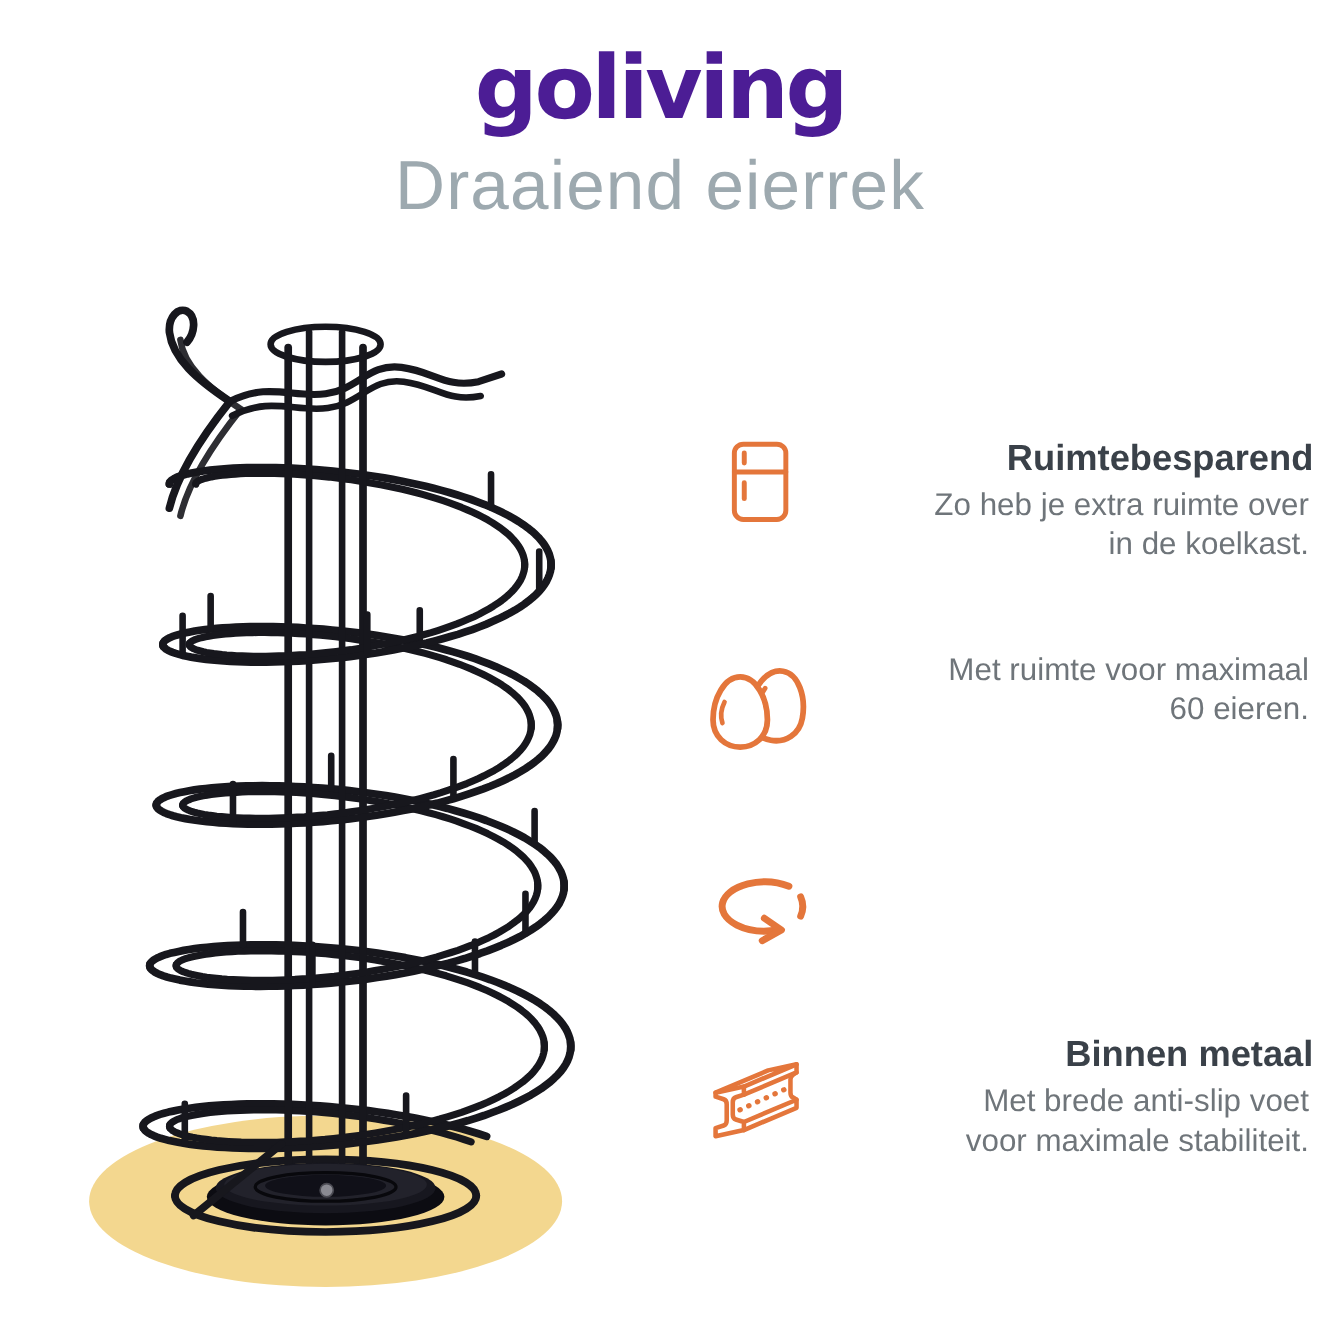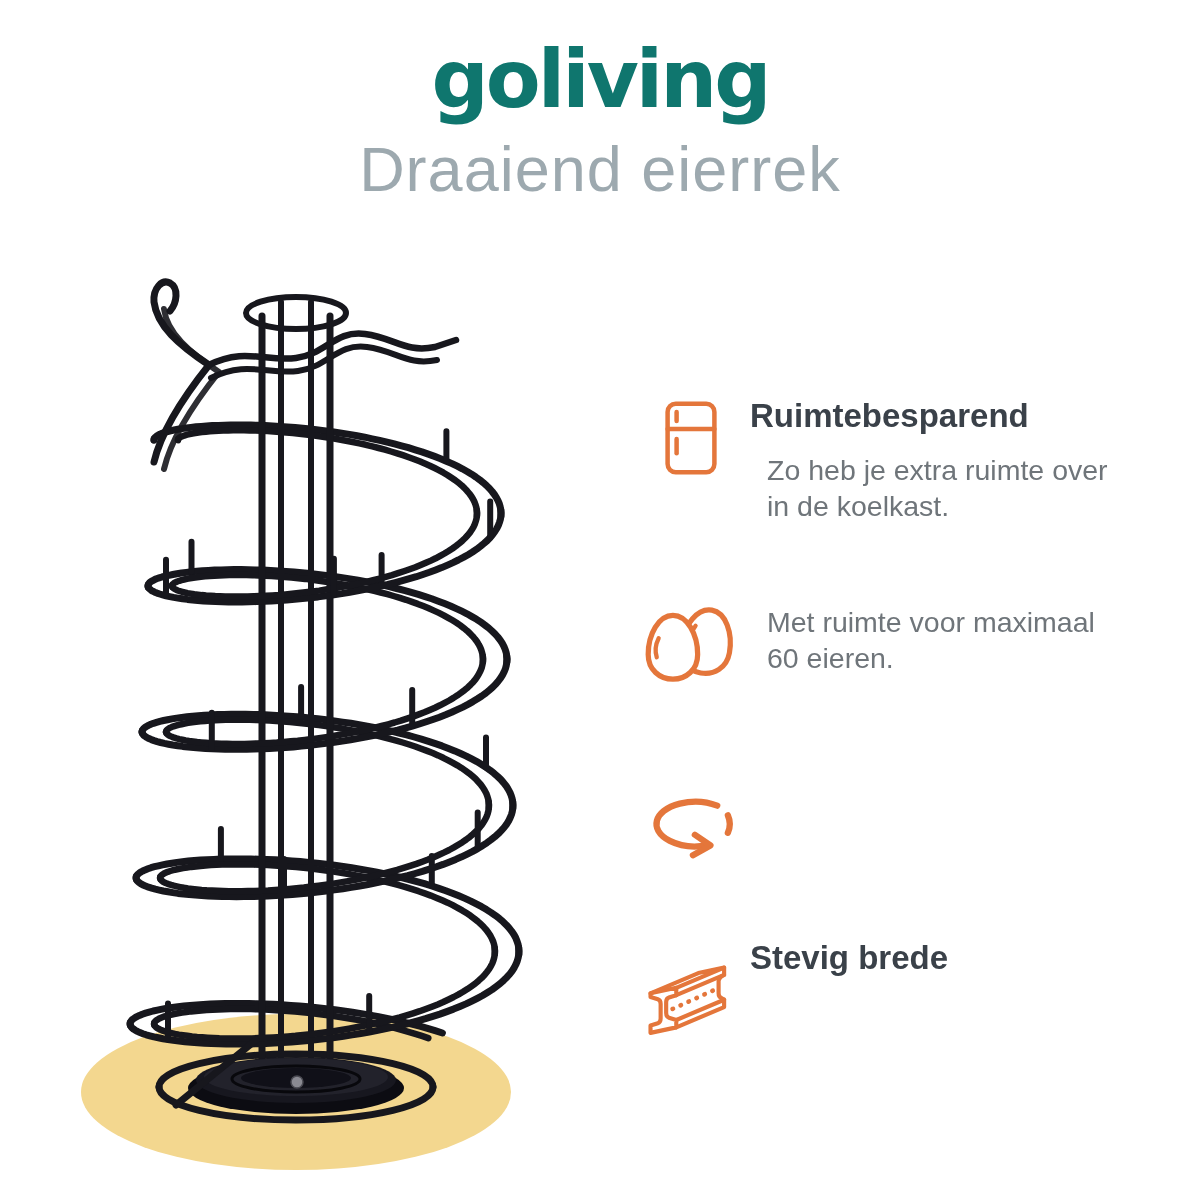--- a/index.html
+++ b/index.html
@@ -4,34 +4,34 @@
 <style>
   html,body{margin:0;padding:0;background:#ffffff;}
   #canvas{
     position:relative;width:1200px;height:1200px;background:#ffffff;overflow:hidden;
     font-family:"Liberation Sans",sans-serif;
   }
   
   .header{position:absolute;top:40px;left:0;right:0;text-align:center;}
   .brand{
     font-family:"DejaVu Sans",sans-serif;font-weight:700;font-size:80px;line-height:1;
-    color:#0f766e;letter-spacing:-3px;margin:0;text-align:center;
+    color:#4c1d95;letter-spacing:-3px;margin:0;text-align:center;
   }
   .subtitle{
     margin:16px 0 0 0;font-family:"Liberation Sans",sans-serif;font-weight:400;
     font-size:63px;line-height:1.05;color:#9DA9AF;letter-spacing:1px;
   }
   
   .product{position:absolute;left:4px;top:250px;width:620px;height:950px;}
   
   .feature{position:absolute;left:632px;width:562px;display:flex;align-items:flex-start;}
   .feature .f-icon{flex:0 0 118px;width:118px;display:flex;justify-content:center;}
-  .f-text{flex:1;}
+  .f-text{flex:1;text-align:right;}
   .f-title{margin:0 0 6px 0;font-size:33px;font-weight:700;color:#3A4149;line-height:1.2;}
-  .f-body{margin:17px;font-size:28.5px;line-height:1.26;color:#6F757A;white-space:pre-line;}
+  .f-body{margin:4px;font-size:28.5px;line-height:1.26;color:#6F757A;white-space:pre-line;}
   .row-1{top:396px;} .row-1 .f-icon{margin-top:2px;}
   .row-2{top:588px;} .row-2 .f-icon{margin-top:16px;}
   .row-3{top:768px;} .row-3 .f-icon{margin-top:26px;}
   .row-4{top:938px;} .row-4 .f-icon{margin-top:12px;}
   .oicon{stroke:#E4763B;fill:none;stroke-linecap:round;stroke-linejoin:round;}
 </style>
 </head>
 <body>
 
 <div id="canvas">
@@ -147,17 +147,19 @@
         <path d="M34,48 L86,26 L86,18"></path>
 
         <path d="M86,26 Q80,29 80,33 L80,46 Q80,50 83,51 L86,53"></path>
 
         <path d="M34,75 L86,53 L86,61 L34,83"></path>
 
         <path d="M30,63 L76,42" stroke-width="5" stroke-dasharray="0.5,9"></path>
       </svg>
     </div>
     <div class="f-text">
-      <h2 class="f-title">Stevig brede</h2>
+      <h2 class="f-title">Binnen metaal</h2>
+      <p class="f-body">Met brede anti-slip voet
+voor maximale stabiliteit.</p>
     </div>
   </div>
 
 </div>
 
 </body></html>

